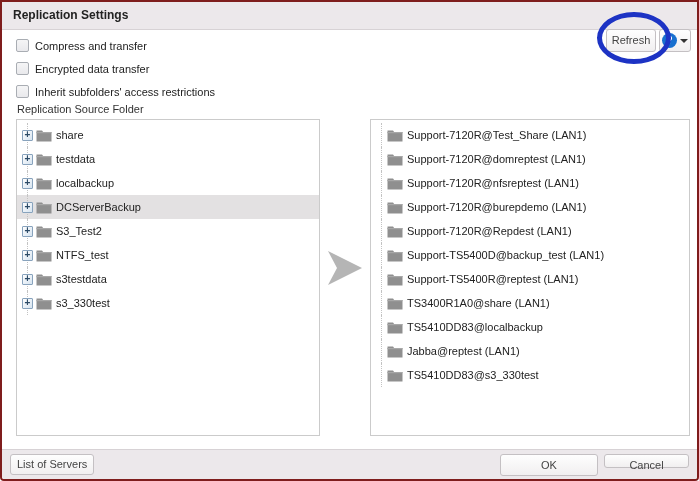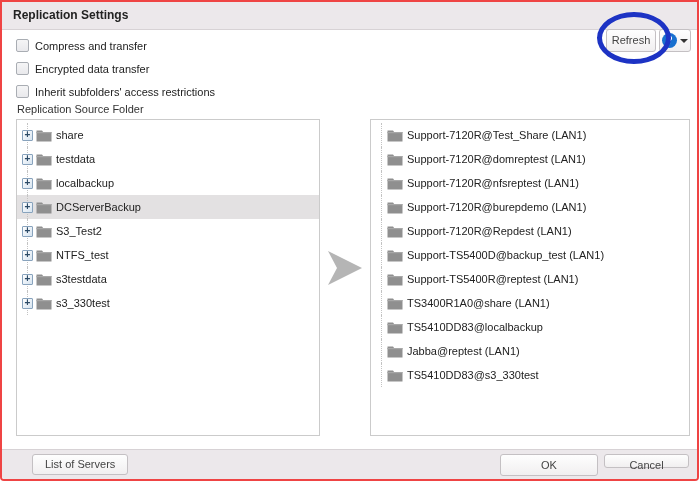--- a/index.html
+++ b/index.html
@@ -8,21 +8,21 @@
     font-family: "Liberation Sans", "DejaVu Sans", sans-serif;
     font-size: 11px;
     color: #333;
     width: 699px; height: 481px;
     position: relative;
   }
   .dialog {
     position: absolute; left: 0; top: 0;
     width: 699px; height: 481px;
     background: #ffffff;
-    border: 2px solid #ef4444;
+    border: 2px solid #7f1d1d;
     border-radius: 0 0 4px 4px;
     overflow: hidden;
   }
   .title-bar {
     position: absolute; left: 0; top: 0; right: 0; height: 28px;
     background: #ece8eb;
     border-bottom: 1px solid #d7d2d5;
     line-height: 27px;
     padding-left: 11px;
     font-size: 12px; font-weight: bold; color: #222;
@@ -42,21 +42,20 @@
   
   .btn {
     display: inline-block;
     border: 1px solid #c4c0c3;
     border-radius: 3px;
     background: linear-gradient(180deg, #fefefe 0%, #f1eff0 100%);
     color: #444;
     font-size: 11px;
     text-align: center;
     cursor: pointer;
-    margin-left: 22px;
   }
   .refresh-btn {
     position: absolute; top: 27px; right: 41px;
     width: 50px; height: 23px; line-height: 21px;
   }
   .help-btn {
     position: absolute; top: 27px; right: 6px;
     width: 32px; height: 23px;
     display: flex; align-items: center; justify-content: center; gap: 3px;
   }
@@ -125,21 +124,21 @@
   
   .big-arrow { position: absolute; left: 326px; top: 249px; }
   
   .footer {
     position: absolute; left: 0; right: 0; bottom: 0; height: 30px;
     background: #ece8eb;
     border-top: 1px solid #d7d2d5;
   }
   .list-servers-btn {
     position: absolute; left: 8px; top: 4px;
-    height: 21px; line-height: 19px; padding: 0 12px;
+    height: 21px; line-height: 19px; padding: 0 6px;
   }
   .ok-btn { position: absolute; right: 99px; top: 4px; width: 98px; height: 22px; line-height: 20px; }
   .cancel-btn { position: absolute; right: 8px; top: 4px; width: 85px; height: 14px; line-height: 20px; }
 </style>
 </head>
 <body>
 
 <div class="dialog">
 
   <div class="title-bar">Replication Settings</div>

